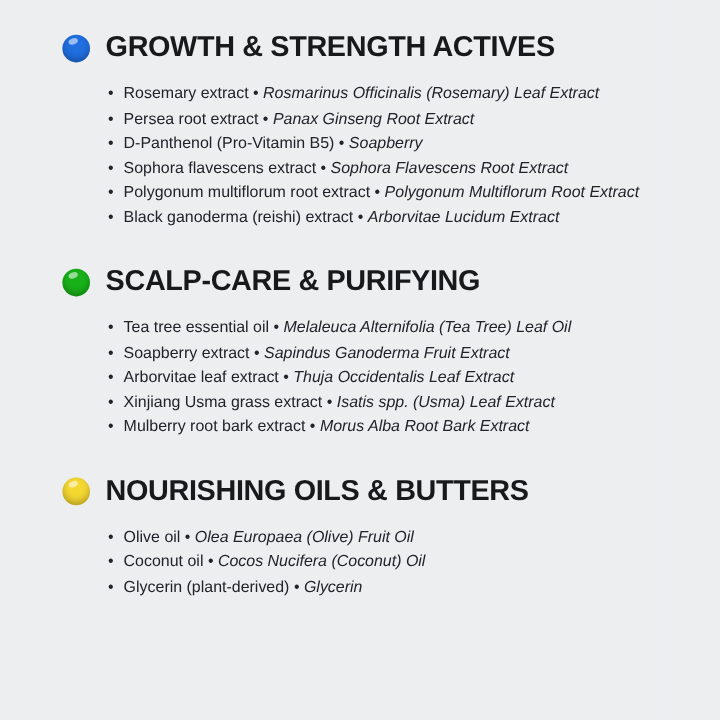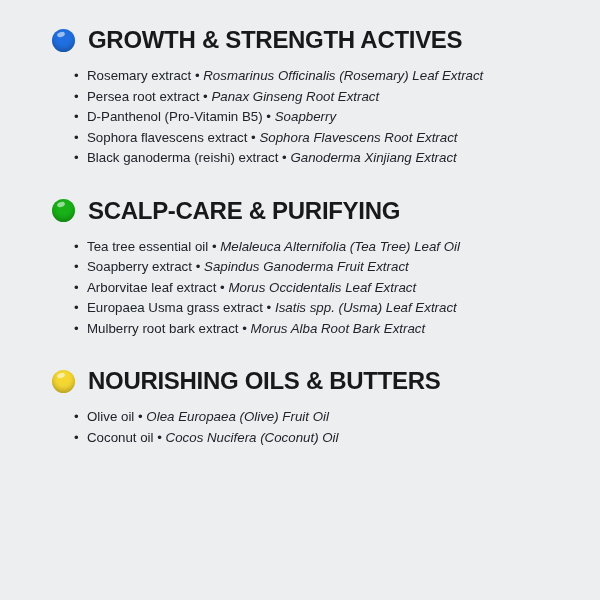--- a/index.html
+++ b/index.html
@@ -53,21 +53,21 @@
     font-size: 24px;
     font-weight: bold;
     letter-spacing: -0.3px;
     color: #17191b;
     line-height: 1;
     text-transform: uppercase;
     white-space: nowrap;
   }
   .item-list {
     list-style: none;
-    margin: 0;
+    margin: 16px;
     padding: 0 0 0 22px;
   }
   .item {
     font-size: 13.3px;
     line-height: 20.5px;
     color: #20242a;
     white-space: nowrap;
   }
   .item .tick {
     display: inline-block;
@@ -90,46 +90,48 @@
   <div class="section">
     <div class="section-header">
       <span class="bullet-dot" style="background:#1f6fe0;"></span>
       <span class="section-title">GROWTH &amp; STRENGTH ACTIVES</span>
     </div>
     <ul class="item-list">
       <li class="item"><span class="tick">•</span><span>Rosemary extract</span> <span class="sep">•</span> <span class="inci">Rosmarinus Officinalis (Rosemary) Leaf Extract</span></li>
       <li class="item"><span class="tick">•</span><span>Persea root extract</span> <span class="sep">•</span> <span class="inci">Panax Ginseng Root Extract</span></li>
       <li class="item"><span class="tick">•</span><span>D-Panthenol (Pro-Vitamin B5)</span> <span class="sep">•</span> <span class="inci">Soapberry</span></li>
       <li class="item"><span class="tick">•</span><span>Sophora flavescens extract</span> <span class="sep">•</span> <span class="inci">Sophora Flavescens Root Extract</span></li>
-      <li class="item"><span class="tick">•</span><span>Black ganoderma (reishi) extract</span> <span class="sep">•</span> <span class="inci">Ganoderma Xinjiang Extract</span></li>
+      <li class="item"><span class="tick">•</span><span>Polygonum multiflorum root extract</span> <span class="sep">•</span> <span class="inci">Polygonum Multiflorum Root Extract</span></li>
+      <li class="item"><span class="tick">•</span><span>Black ganoderma (reishi) extract</span> <span class="sep">•</span> <span class="inci">Arborvitae Lucidum Extract</span></li>
     </ul>
   </div>
 
   <div class="spacer-sm"></div>
 
   <div class="section">
     <div class="section-header">
       <span class="bullet-dot" style="background:#18b118;"></span>
       <span class="section-title">SCALP-CARE &amp; PURIFYING</span>
     </div>
     <ul class="item-list">
       <li class="item"><span class="tick">•</span><span>Tea tree essential oil</span> <span class="sep">•</span> <span class="inci">Melaleuca Alternifolia (Tea Tree) Leaf Oil</span></li>
       <li class="item"><span class="tick">•</span><span>Soapberry extract</span> <span class="sep">•</span> <span class="inci">Sapindus Ganoderma Fruit Extract</span></li>
-      <li class="item"><span class="tick">•</span><span>Arborvitae leaf extract</span> <span class="sep">•</span> <span class="inci">Morus Occidentalis Leaf Extract</span></li>
-      <li class="item"><span class="tick">•</span><span>Europaea Usma grass extract</span> <span class="sep">•</span> <span class="inci">Isatis spp. (Usma) Leaf Extract</span></li>
+      <li class="item"><span class="tick">•</span><span>Arborvitae leaf extract</span> <span class="sep">•</span> <span class="inci">Thuja Occidentalis Leaf Extract</span></li>
+      <li class="item"><span class="tick">•</span><span>Xinjiang Usma grass extract</span> <span class="sep">•</span> <span class="inci">Isatis spp. (Usma) Leaf Extract</span></li>
       <li class="item"><span class="tick">•</span><span>Mulberry root bark extract</span> <span class="sep">•</span> <span class="inci">Morus Alba Root Bark Extract</span></li>
     </ul>
   </div>
 
   <div class="spacer-sm"></div>
 
   <div class="section">
     <div class="section-header">
       <span class="bullet-dot" style="background:#f5d732;"></span>
       <span class="section-title">NOURISHING OILS &amp; BUTTERS</span>
     </div>
     <ul class="item-list">
       <li class="item"><span class="tick">•</span><span>Olive oil</span> <span class="sep">•</span> <span class="inci">Olea Europaea (Olive) Fruit Oil</span></li>
       <li class="item"><span class="tick">•</span><span>Coconut oil</span> <span class="sep">•</span> <span class="inci">Cocos Nucifera (Coconut) Oil</span></li>
+      <li class="item"><span class="tick">•</span><span>Glycerin (plant-derived)</span> <span class="sep">•</span> <span class="inci">Glycerin</span></li>
     </ul>
   </div>
 
 </div>
 
 </body></html>

